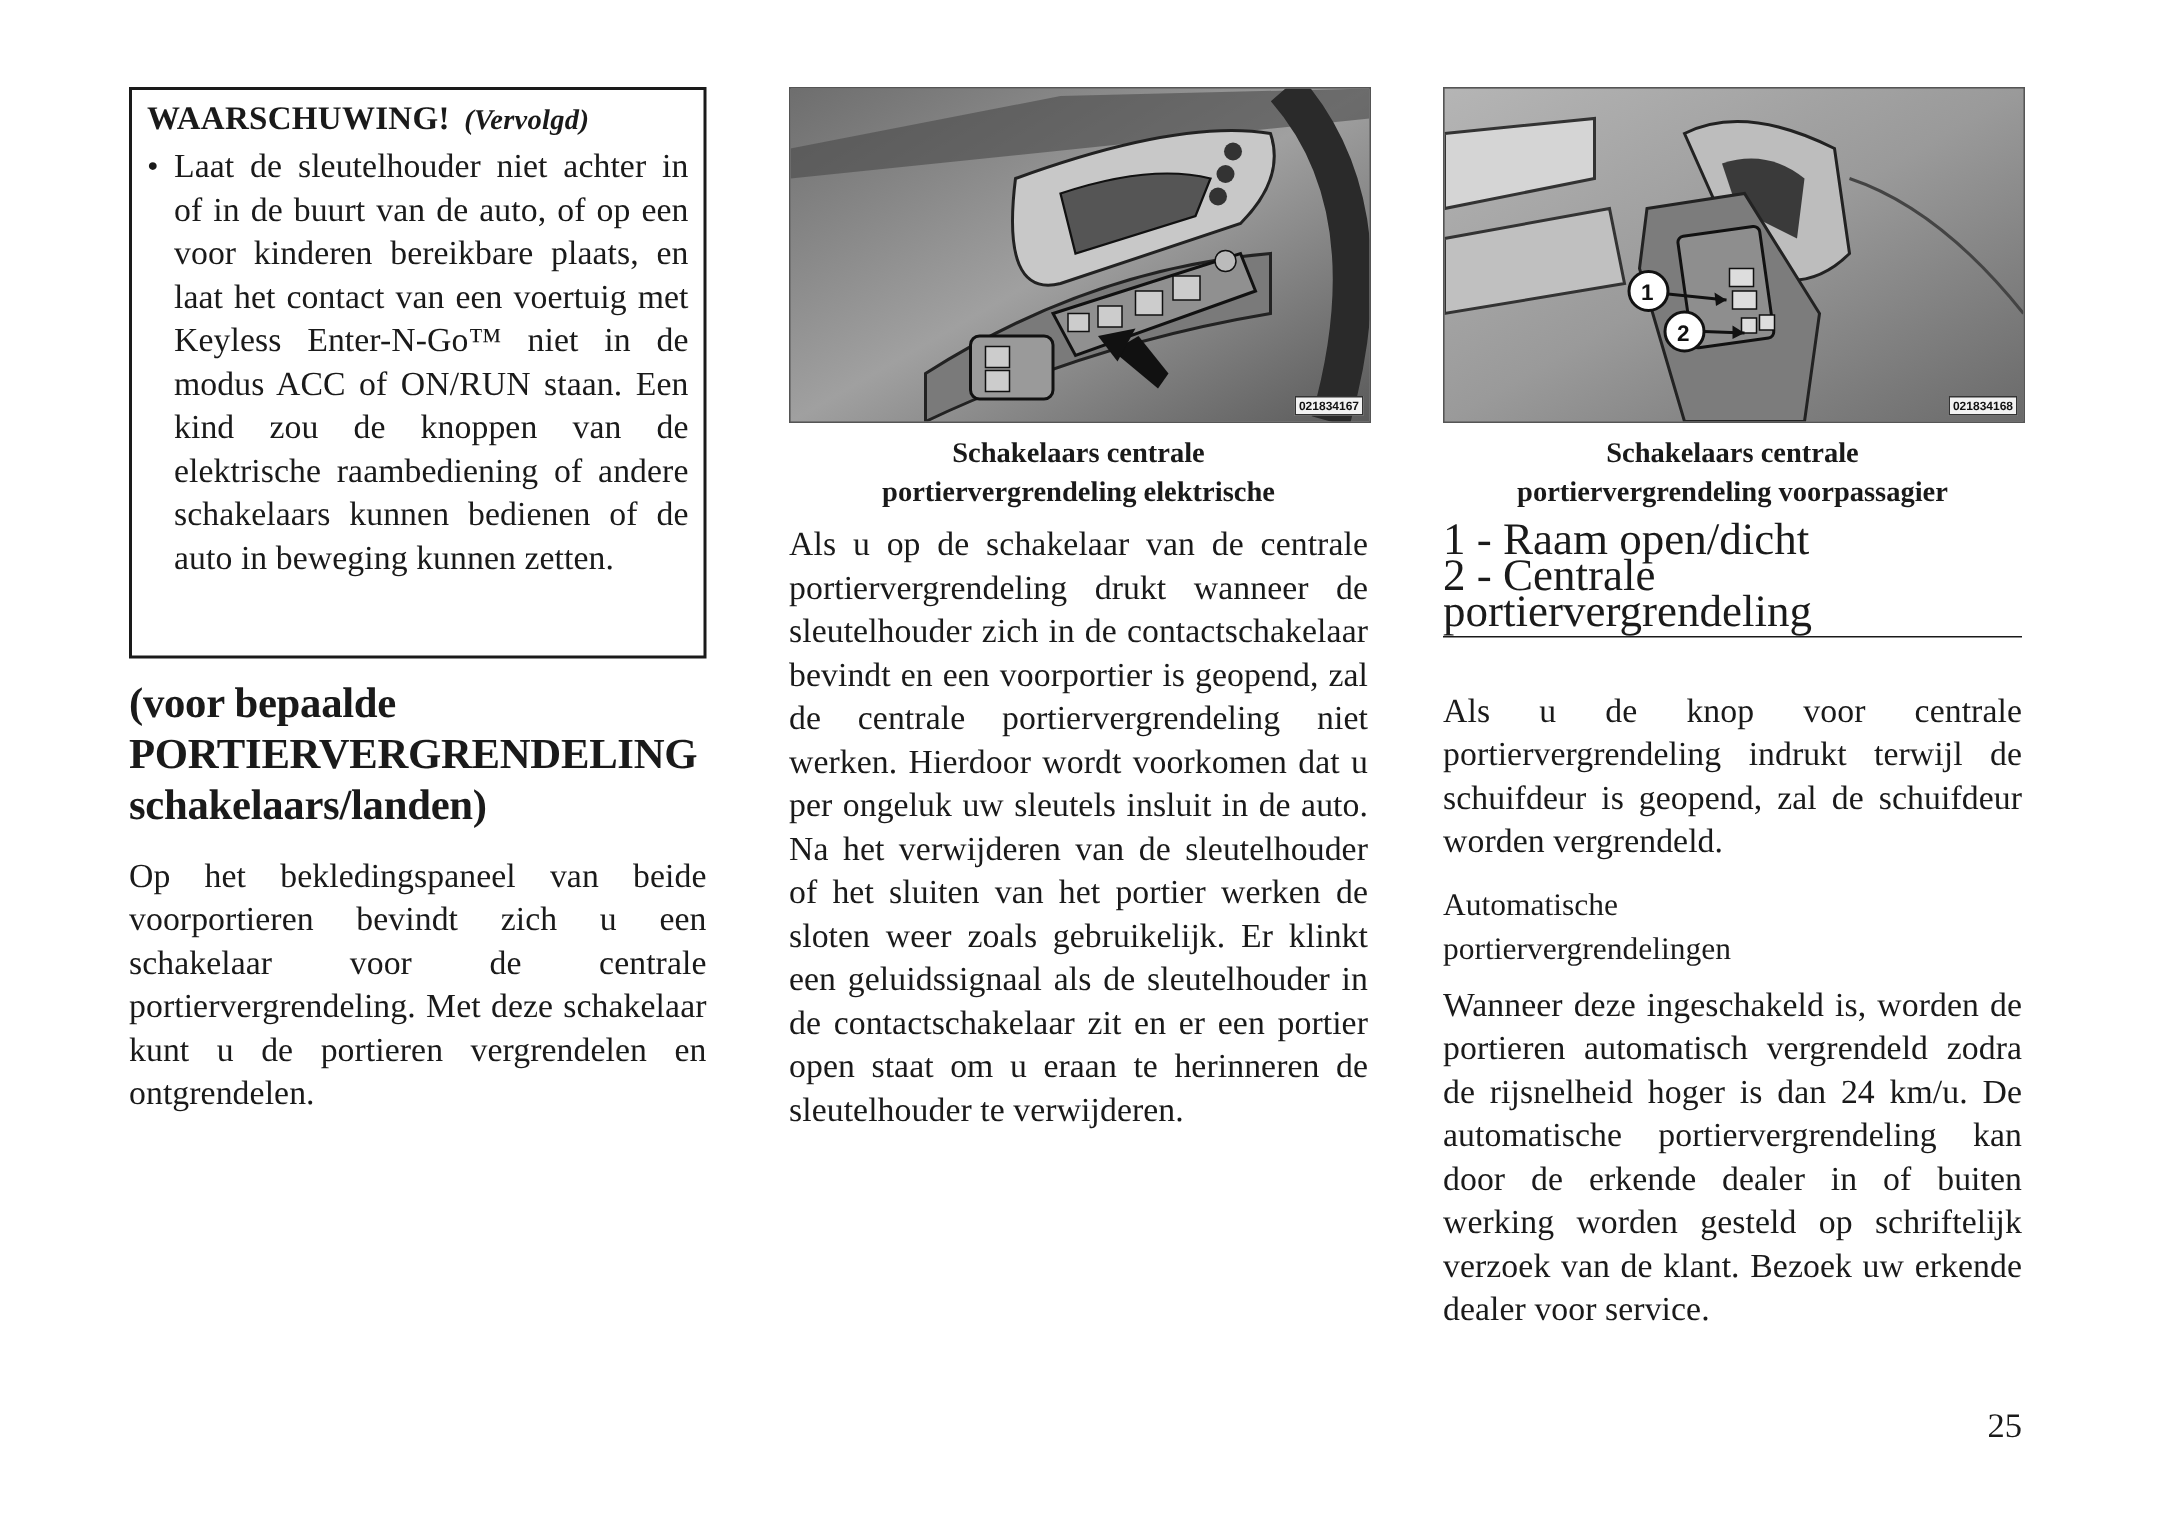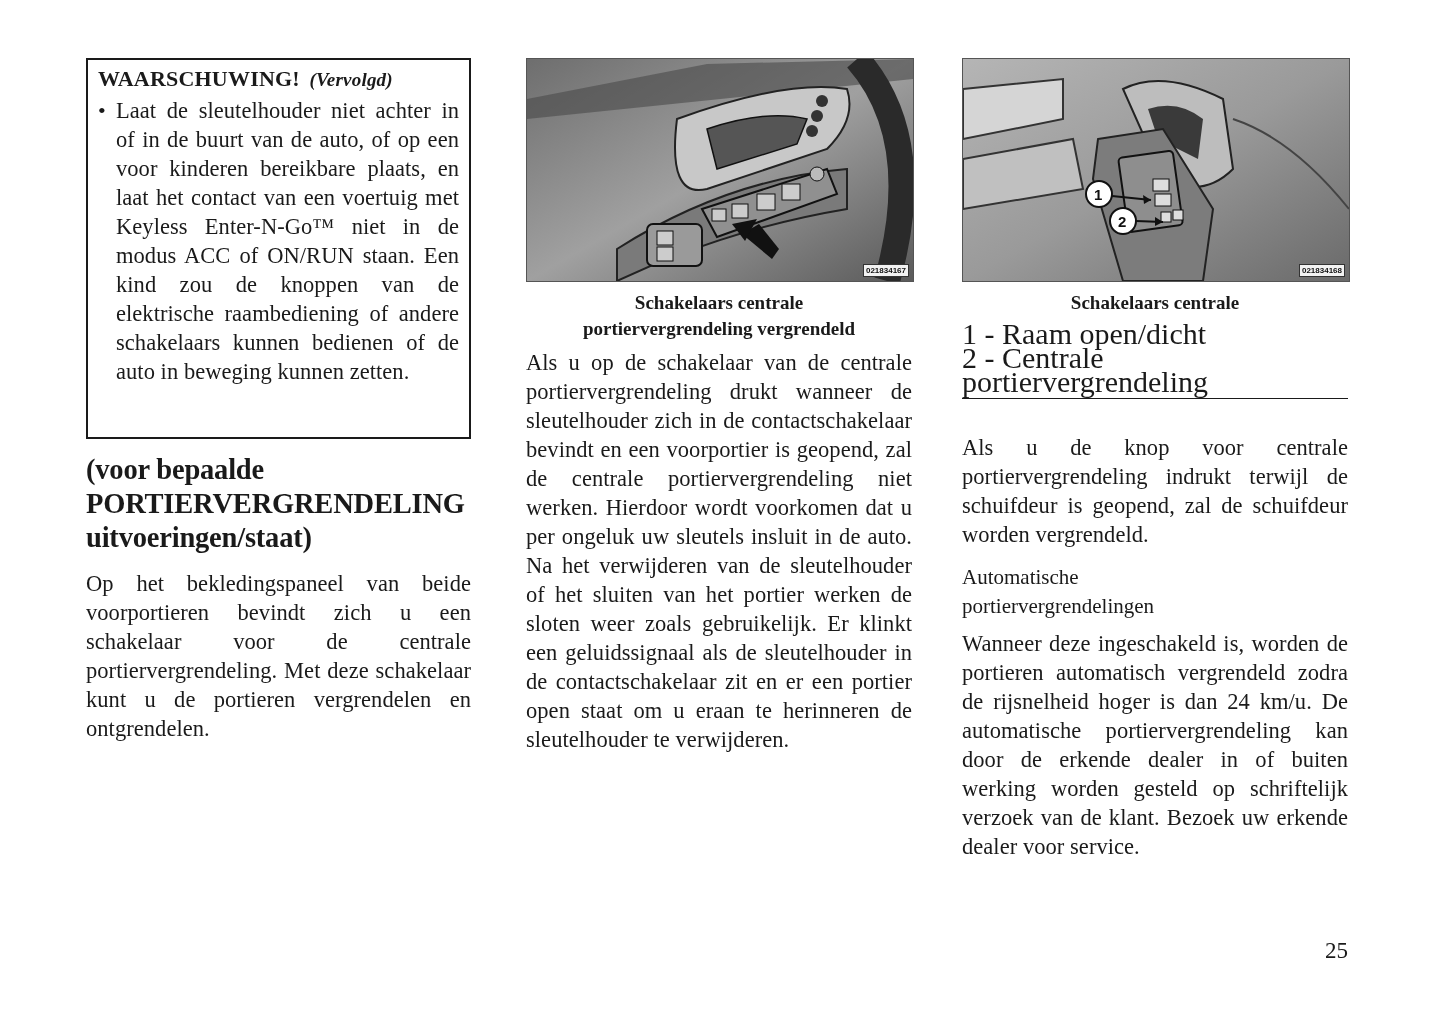--- a/index.html
+++ b/index.html
@@ -54,21 +54,21 @@
     </div>
     <div class="bullet-row">
       <span class="bullet">•</span>
       <p class="body-text bullet-text">Laat de sleutelhouder niet achter in of in de buurt van de auto, of op een voor kinderen bereikbare plaats, en laat het contact van een voertuig met Keyless Enter-N-Go™ niet in de modus ACC of ON/RUN staan. Een kind zou de knoppen van de elektrische raambediening of andere schakelaars kunnen bedienen of de auto in beweging kunnen zetten.</p>
     </div>
   </div>
 
   <div class="section-heading">
     <div>(voor bepaalde</div>
     <div>PORTIERVERGRENDELING</div>
-    <div>uitvoeringen/staat)</div>
+    <div>schakelaars/landen)</div>
   </div>
 
   <p class="body-text">Op het bekledingspaneel van beide voorportieren bevindt zich u een schakelaar voor de centrale portiervergrendeling. Met deze schakelaar kunt u de portieren vergrendelen en ontgrendelen.</p>
 </div>
 
 <div class="col col2">
   <div class="figure">
     <svg width="386" height="222" viewBox="0 0 386 222">
       <defs>
         <linearGradient id="g1" x1="0" y1="0" x2="1" y2="1">
@@ -95,21 +95,21 @@
       <rect x="230" y="135" width="18" height="16" fill="#ccc" stroke="#111"></rect>
         <rect x="255" y="125" width="18" height="16" fill="#ccc" stroke="#111"></rect>
       <circle cx="290" cy="115" r="7" fill="#bbb" stroke="#111"></circle>
       <path d="M215 175 L245 200 L252 190 L232 165 Z" fill="#111"></path>
       <path d="M205 165 L230 160 L218 182 Z" fill="#111"></path>
     </svg>
     <span class="fig-id">021834167</span>
   </div>
   <div class="caption">
     <div>Schakelaars centrale</div>
-    <div>portiervergrendeling vergrendeld</div>
+    <div>portiervergrendeling elektrische</div>
   </div>
   <p class="body-text">Als u op de schakelaar van de centrale portiervergrendeling drukt wanneer de sleutelhouder zich in de contactschakelaar bevindt en een voorportier is geopend, zal de centrale portiervergrendeling niet werken. Hierdoor wordt voorkomen dat u per ongeluk uw sleutels insluit in de auto. Na het verwijderen van de sleutelhouder of het sluiten van het portier werken de sloten weer zoals gebruikelijk. Er klinkt een geluidssignaal als de sleutelhouder in de contactschakelaar zit en er een portier open staat om u eraan te herinneren de sleutelhouder te verwijderen.</p>
 </div>
 
 <div class="col col3">
   <div class="figure">
     <svg width="386" height="222" viewBox="0 0 386 222">
       <defs>
         <linearGradient id="g2" x1="0" y1="0" x2="1" y2="1">
           <stop offset="0" stop-color="#b5b5b5"></stop>
@@ -135,20 +135,21 @@
       <line x1="149" y1="137" x2="188" y2="141" stroke="#111" stroke-width="2"></line>
       <path d="M188 141 L180 136 L181 145 Z" fill="#111"></path>
       <line x1="173" y1="162" x2="200" y2="163" stroke="#111" stroke-width="2"></line>
       <path d="M200 163 L192 158 L192 167 Z" fill="#111"></path>
       <path d="M270 60 Q330 80 386 150" fill="none" stroke="#444" stroke-width="2"></path>
     </svg>
     <span class="fig-id">021834168</span>
   </div>
   <div class="caption">
     <div>Schakelaars centrale</div>
+    <div>portiervergrendeling voorpassagier</div>
   </div>
   <div class="legend">
     <div>1 - Raam open/dicht</div>
     <div>2 - Centrale portiervergrendeling</div>
   </div>
   <p class="body-text" style="margin-top: 34px;">Als u de knop voor centrale portiervergrendeling indrukt terwijl de schuifdeur is geopend, zal de schuifdeur worden vergrendeld.</p>
   <div class="subheading">
     <div>Automatische</div>
     <div>portiervergrendelingen</div>
   </div>

